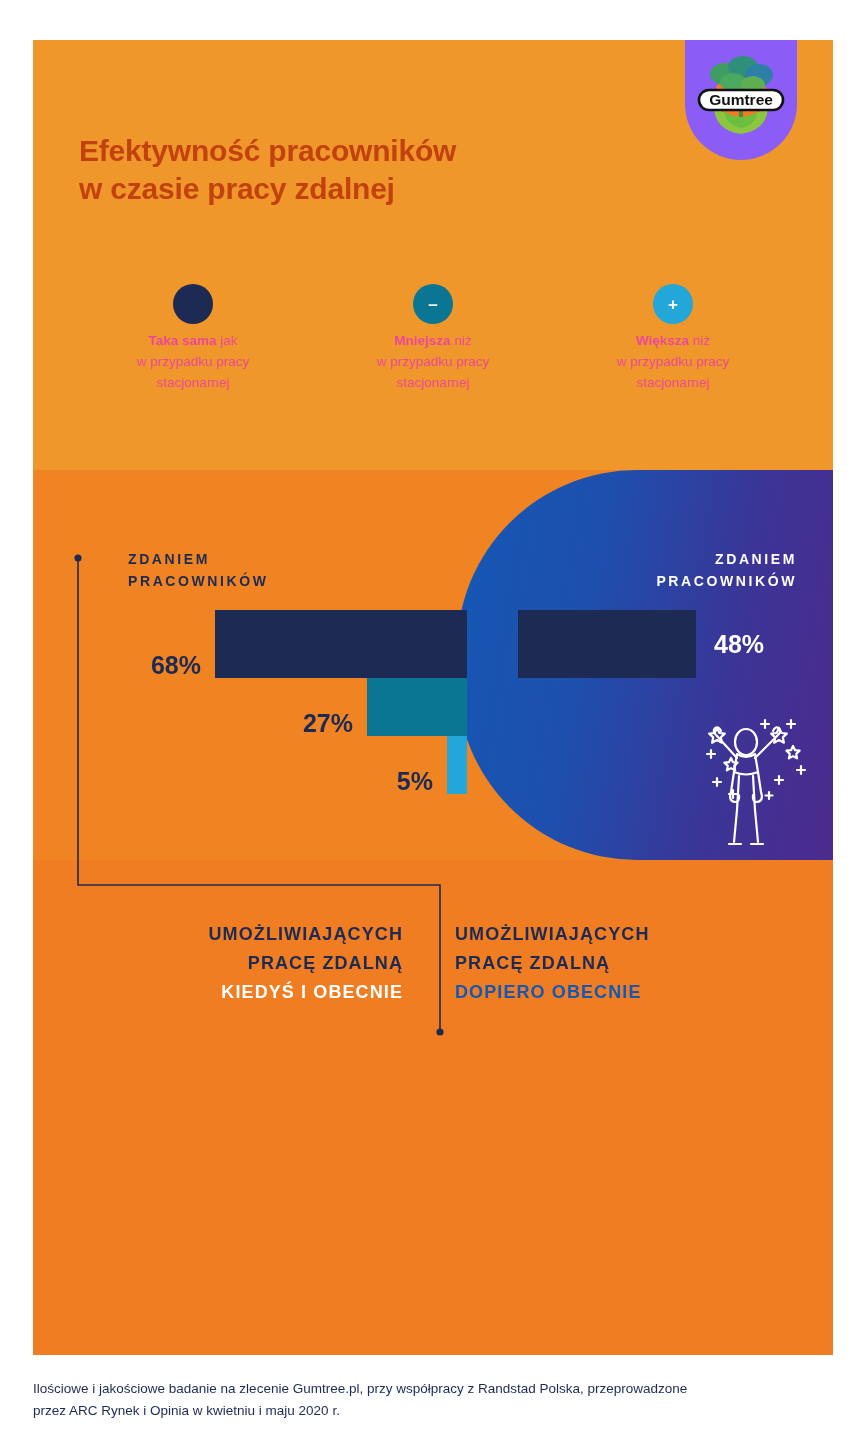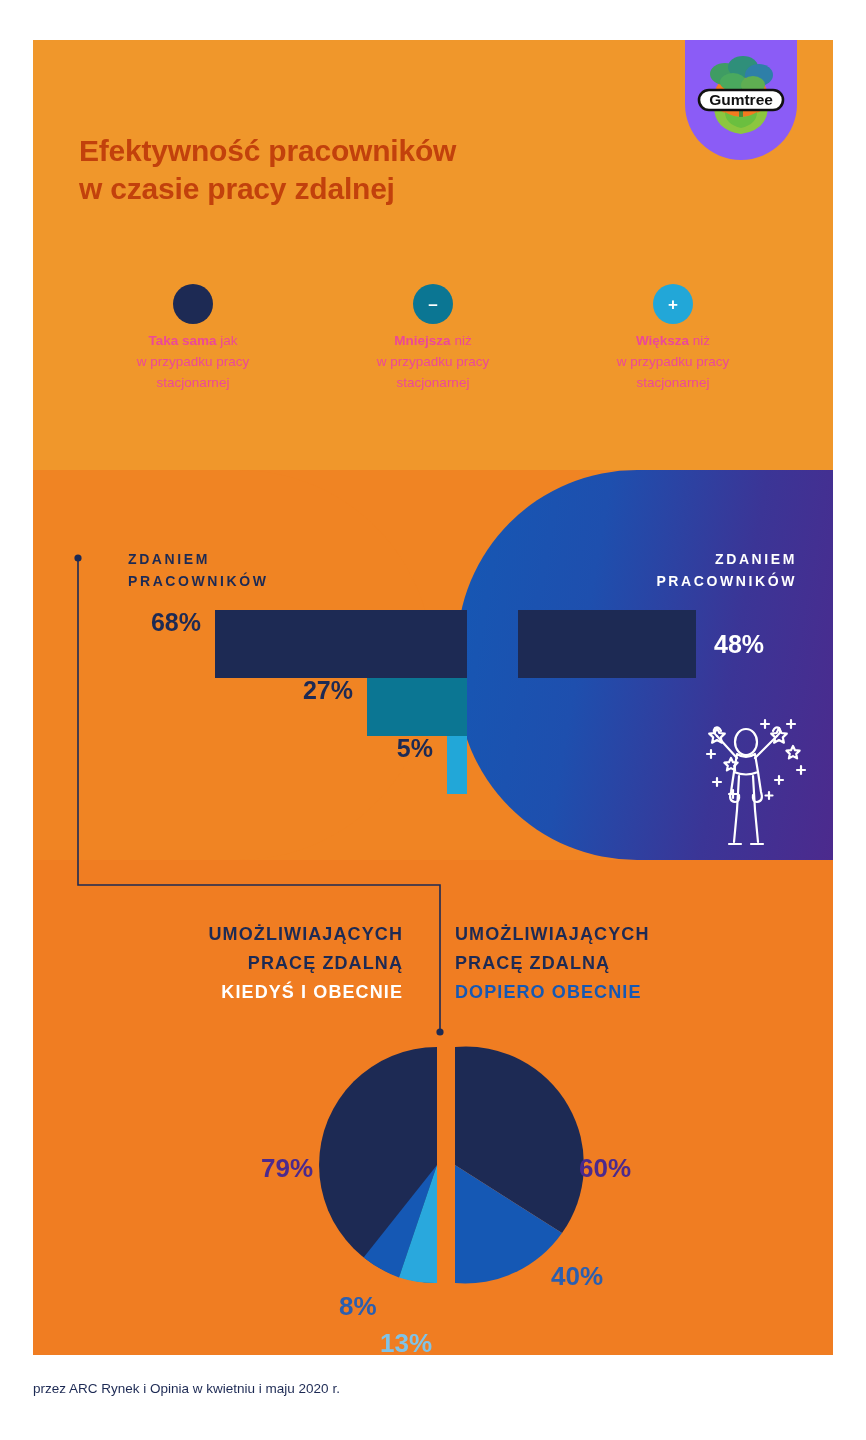--- a/index.html
+++ b/index.html
@@ -87,21 +87,21 @@
   .lbl-right {
     position:absolute; right:36px; top:508px;
     color:#ffffff; font-size:14px; font-weight:bold;
     letter-spacing:2.6px; line-height:1.6; text-align:right; z-index:4;
   }
 
   
   .bars-l { position:absolute; left:0; top:570px; width:434px; z-index:4; }
   .bars-r { position:absolute; left:458px; top:570px; width:350px; z-index:4;padding-left:27px; }
   .bar-row { position:relative; }
-  .bar-row.l { display:flex; justify-content:flex-end; align-items:flex-start;margin-left:24px; }
+  .bar-row.l { display:flex; justify-content:flex-end; align-items:flex-end;margin-left:24px; }
   .bar-row.r { display:flex; justify-content:flex-start; align-items:center; }
   .bar { height:auto; }
   .bar-val {
     font-size:25px; font-weight:bold; line-height:1;
   }
   .bars-l .bar-val { color:#1d2a54; margin-right:14px; }
   .bars-r .bar-val { color:#ffffff; margin-left:18px; }
 
   
   .connector { position:absolute; left:0; top:490px; width:470px; height:520px; z-index:5; }
@@ -260,38 +260,19 @@
     <div>UMOŻLIWIAJĄCYCH</div>
     <div>PRACĘ ZDALNĄ</div>
     <div class="hi-w">KIEDYŚ I OBECNIE</div>
   </div>
   <div class="blabel b">
     <div>UMOŻLIWIAJĄCYCH</div>
     <div>PRACĘ ZDALNĄ</div>
     <div class="hi-b">DOPIERO OBECNIE</div>
   </div>
 
-  <div class="pies">
-    <svg width="800" height="320" viewBox="0 0 800 320">
-
-      <g>
-        <path d="M404 32 A118 118 0 0 0 404 268 L404 150 Z" fill="#1d2a54"></path>
-        <path d="M404 150 L330.6 242.4 A118 118 0 0 0 366 262.4 Z" fill="#1558b4"></path>
-        <path d="M404 150 L366 262.4 A118 118 0 0 0 404 268 Z" fill="#29a8dd"></path>
-      </g>
-
-      <g>
-        <path d="M422 32 A118 118 0 0 1 529 218 L422 150 Z" fill="#1d2a54"></path>
-        <path d="M422 150 L529 218 A118 118 0 0 1 422 268 Z" fill="#1558b4"></path>
-      </g>
-    </svg>
-    <span class="pie-lab" style="left:228px;top:140px;color:#4c2a8d">79%</span>
-    <span class="pie-lab" style="left:306px;top:278px;color:#2b5fb0">8%</span>
-    <span class="pie-lab" style="left:347px;top:315px;color:#7fc3e8">13%</span>
-    <span class="pie-lab" style="left:546px;top:140px;color:#4c2a8d">60%</span>
-    <span class="pie-lab" style="left:518px;top:248px;color:#2b5fb0">40%</span>
-  </div>
 
 </div>
 
 <div class="footer">
+  <div>Ilościowe i jakościowe badanie na zlecenie Gumtree.pl, przy współpracy z Randstad Polska, przeprowadzone</div>
   <div>przez ARC Rynek i Opinia w kwietniu i maju 2020 r.</div>
 </div>
 
 </body></html>

